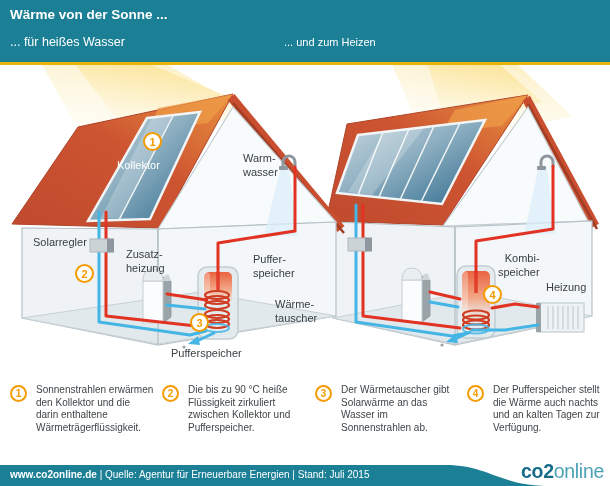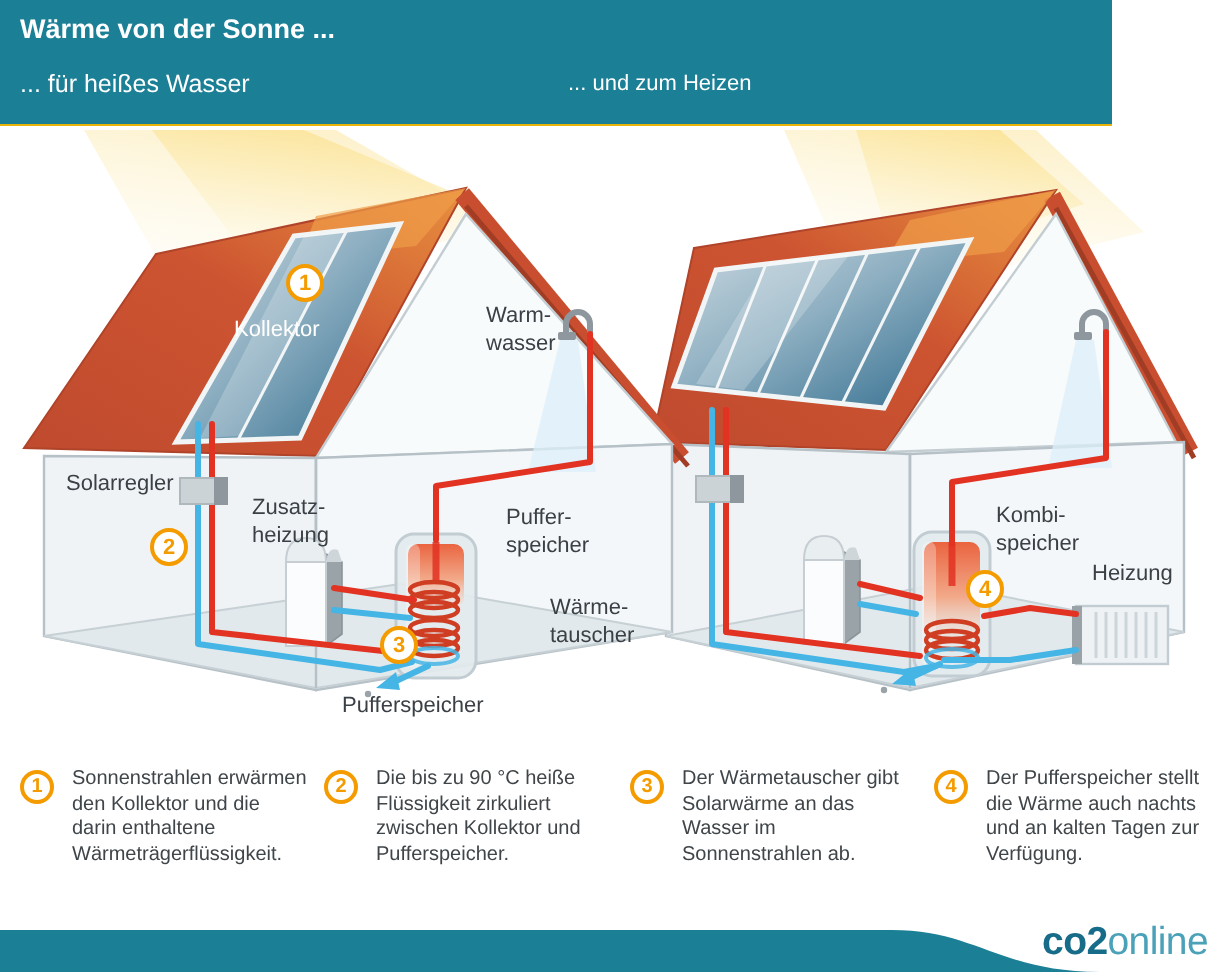--- a/index.html
+++ b/index.html
@@ -1,20 +1,20 @@
 <!DOCTYPE html>
 <html><head>
 <meta charset="utf-8">
 <style>
   html,body{margin:0;padding:0;background:#fff;}
   #stage{position:relative;width:610px;height:486px;overflow:hidden;background:#fff;
          font-family:"Liberation Sans",sans-serif;}
   
-  #header{position:absolute;left:0;top:0;width:556px;height:62px;background:#1b7f96;
-          border-bottom:1px solid #eab308;color:#fff;z-index:3;}
+  #header{position:absolute;left:0;top:0;width:610px;height:62px;background:#1b7f96;
+          border-bottom:3px solid #eab308;color:#fff;z-index:3;}
   #header .title{position:absolute;left:10px;top:7px;font-size:13.5px;font-weight:bold;}
   #header .sub-left{position:absolute;left:10px;top:35px;font-size:12.5px;}
   #header .sub-right{position:absolute;left:284px;top:36px;font-size:11px;}
   
   #scene{position:absolute;left:0;top:0;z-index:1;}
   
   .dlabel{position:absolute;font-size:11px;line-height:13.5px;color:#3a4045;
           white-space:pre-line;z-index:2;}
   .dlabel.white{color:#ffffff;margin-left:40px;}
   
@@ -231,21 +231,21 @@
   <div class="dlabel" style="left:243px;top:152px;">Warm-
 wasser</div>
   <div class="dlabel" style="left:33px;top:236px;">Solarregler</div>
   <div class="dlabel" style="left:126px;top:248px;">Zusatz-
 heizung</div>
   <div class="dlabel" style="left:253px;top:253px;">Puffer-
 speicher</div>
   <div class="dlabel" style="left:243px;top:298px;margin-left:32px;">Wärme-
 tauscher</div>
   <div class="dlabel" style="left:171px;top:347px;">Pufferspeicher</div>
-  <div class="dlabel" style="left:498px;top:252px;">Kombi-
+  <div class="dlabel" style="left:498px;top:252px;text-align:right;">Kombi-
 speicher</div>
   <div class="dlabel" style="left:546px;top:281px;">Heizung</div>
 
   <div class="marker" style="left:143px;top:132px;">1</div>
   <div class="marker" style="left:75px;top:264px;">2</div>
   <div class="marker" style="left:190px;top:313px;">3</div>
   <div class="marker" style="left:483px;top:285px;">4</div>
 
   <div id="legend">
     <div class="leg-col" style="width:152px;">
@@ -263,16 +263,17 @@
     <div class="leg-col" style="width:139px;">
       <div class="num">4</div>
       <div class="txt" style="width:112px;">Der Pufferspeicher stellt die Wärme auch nachts und an kalten Tagen zur Verfügung.</div>
     </div>
   </div>
 
   <div id="footer">
     <svg width="610" height="30" viewBox="0 0 610 30">
       <path d="M0,9 L446,9 C488,9 500,30 550,30 L0,30 Z" fill="#1b7f96"></path>
     </svg>
+    <div class="src"><b>www.co2online.de</b><span> | Quelle: Agentur für Erneuerbare Energien | Stand: Juli 2015</span></div>
     <div id="logo"><span class="l1">co2</span><span class="l2">online</span></div>
   </div>
 
 </div>
 
 </body></html>

